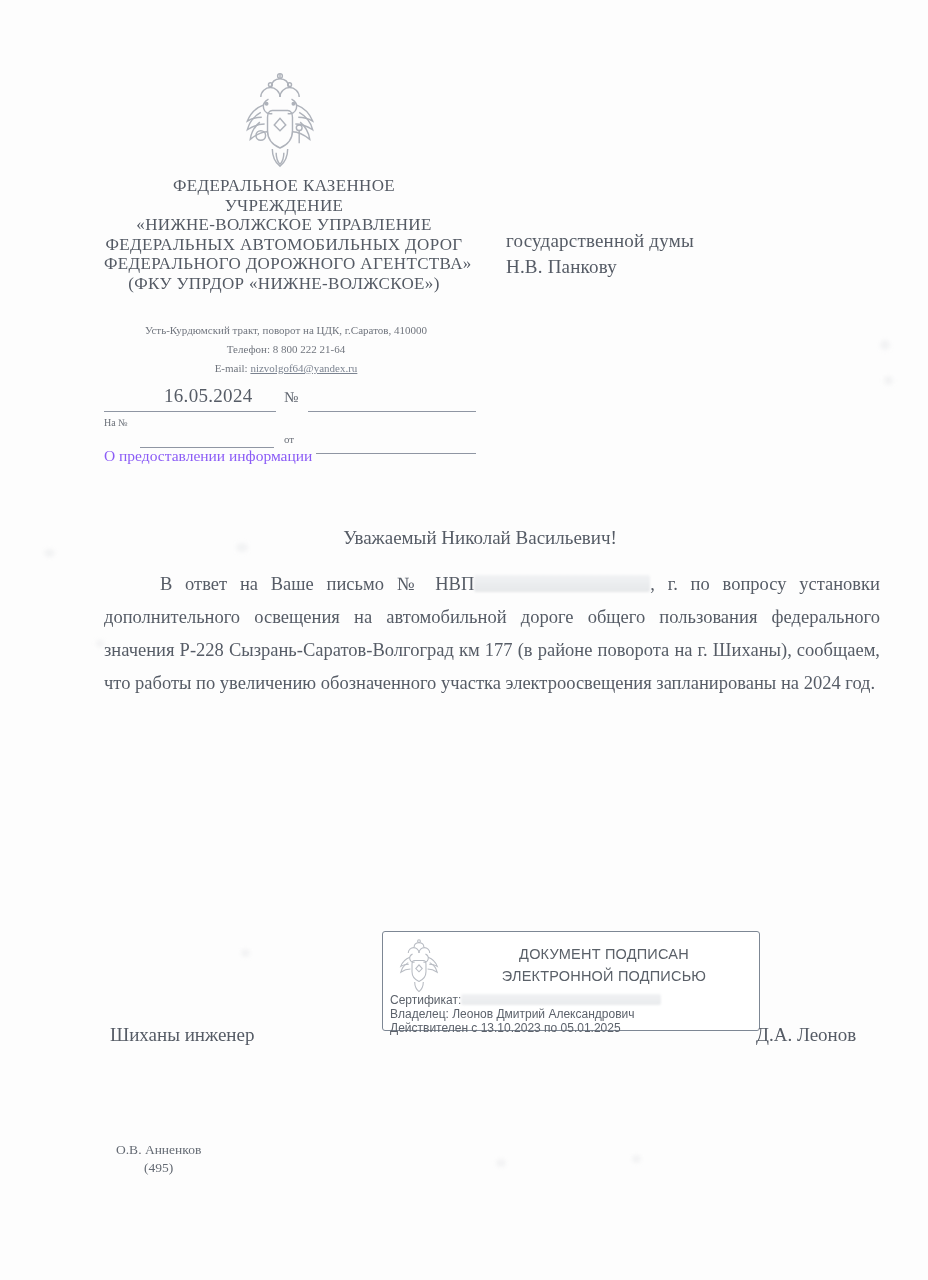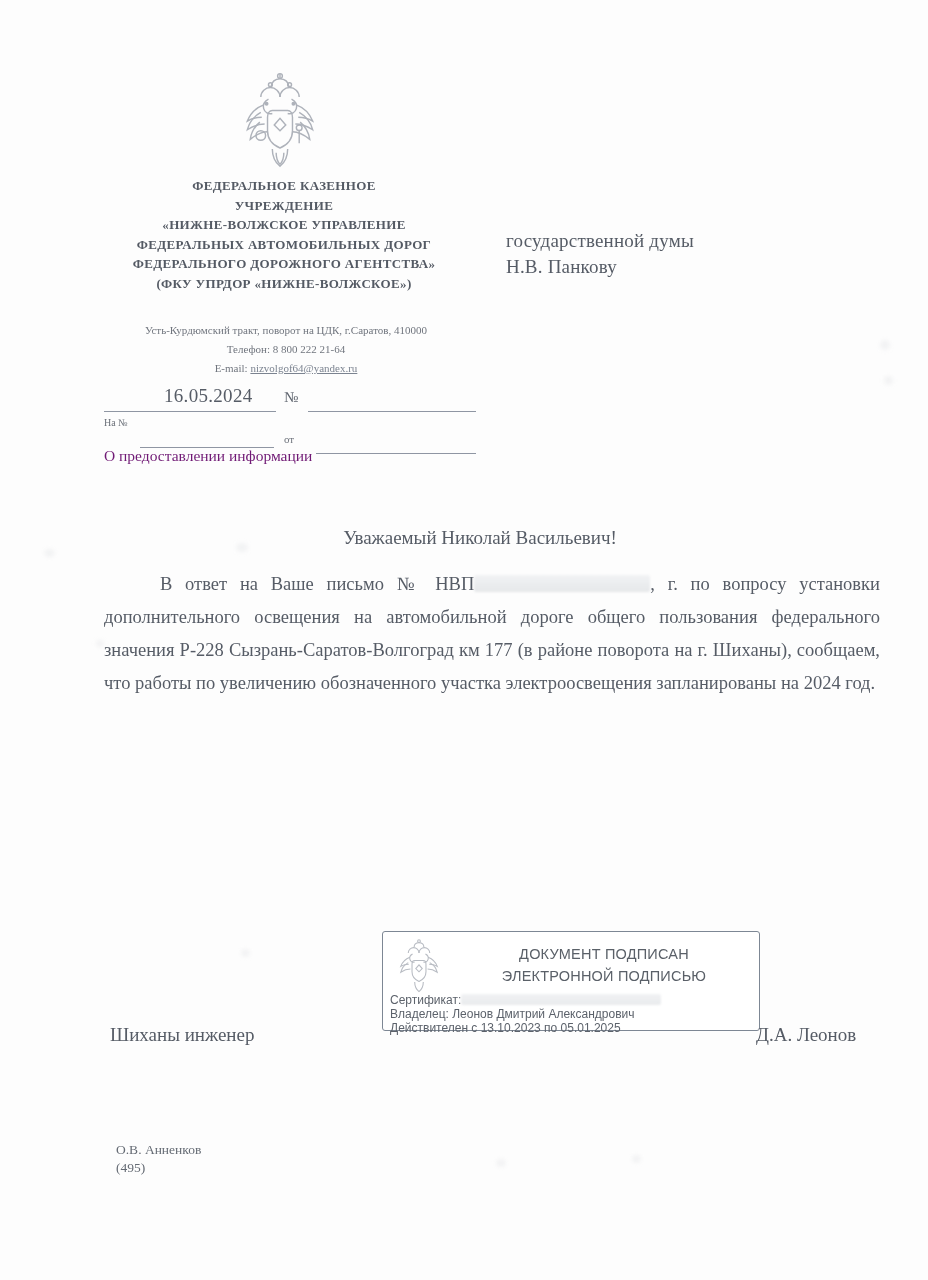--- a/index.html
+++ b/index.html
@@ -41,22 +41,22 @@
 
   
   .letterhead {
     position: absolute;
     left: 104px;
     top: 176px;
     width: 360px;
     text-align: center;
   }
   .lh-line {
-    font-size: 13px;
-    font-weight: bold;
+    font-size: 17px;
+    font-weight: normal;
     letter-spacing: .35px;
     line-height: 19.5px;
     color: #545a64;
     white-space: nowrap;
   }
   .contacts {
     position: absolute;
     left: 100px;
     top: 321px;
     width: 372px;
@@ -118,21 +118,21 @@
     left: 180px;
     top: 48px;
     font-size: 11px;
     color: #6b7079;
   }
   .subject {
     position: absolute;
     left: 0px;
     top: 62px;
     font-size: 15.5px;
-    color: #701a75;
+    color: #8b5cf6;
     white-space: nowrap;
   }
 
   
   .addressee {
     position: absolute;
     left: 506px;
     top: 228px;
     width: 320px;
   }
@@ -246,20 +246,21 @@
   }
 
   
   .footer {
     position: absolute;
     left: 116px;
     top: 1141px;
     font-size: 13.5px;
     line-height: 18px;
     color: #656b74;
+    text-align: center;
   }
 </style>
 </head>
 <body>
 
 <div class="page">
 
   <div class="blotch" style="left:880px;top:340px;width:10px;height:10px;"></div>
   <div class="blotch" style="left:884px;top:376px;width:9px;height:9px;"></div>
   <div class="blotch" style="left:236px;top:543px;width:12px;height:9px;"></div>

